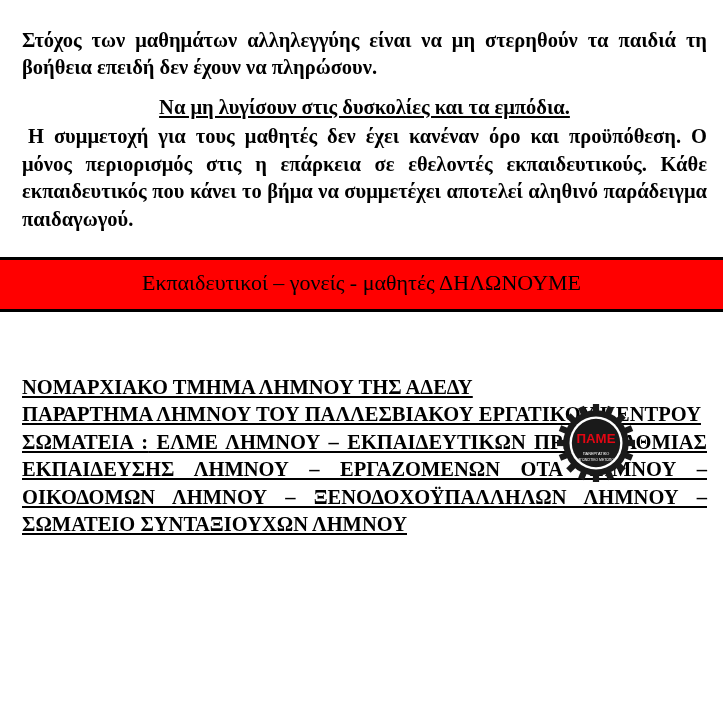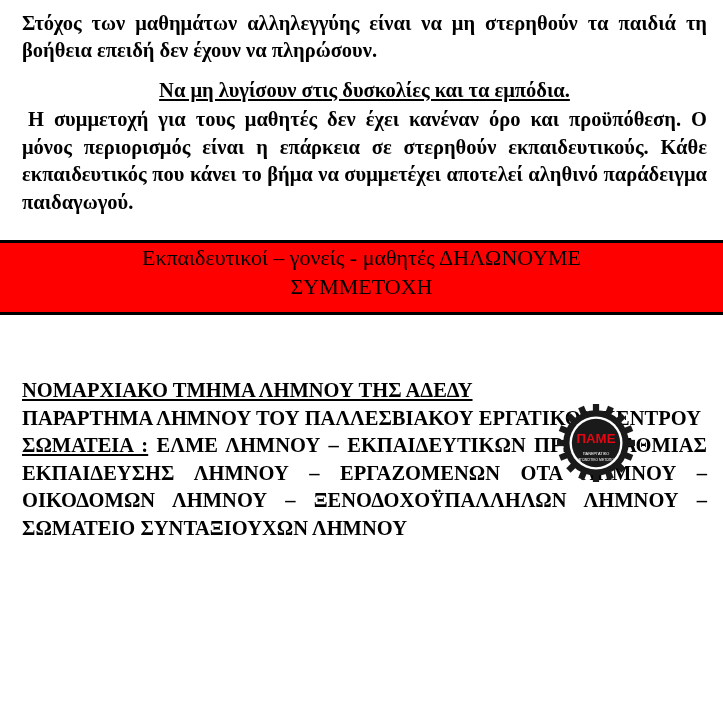--- a/index.html
+++ b/index.html
@@ -23,21 +23,21 @@
   }
   .para {
     font-size: 20.5px;
     font-weight: bold;
     line-height: 1.34;
     text-align: justify;
     text-justify: inter-word;
     margin: 0;
   }
   .para.top {
-    margin-top: 4px;
+    margin-top: 21px;
   }
   .centered-underline {
     text-align: center;
     font-size: 20.5px;
     font-weight: bold;
     line-height: 1.34;
     margin: 12px 0 2px 0;
   }
   .centered-underline span {
     text-decoration: underline;
@@ -46,21 +46,21 @@
     margin-top: 0;
     text-indent: 6px;
   }
   .redbanner {
     margin: 24px 12px 0 -22px;
     width: 723px;
     background: #ff0000;
     border-top: 3px solid #000000;
     border-bottom: 3px solid #000000;
     box-sizing: border-box;
-    padding: 1px 40px 11px 40px;
+    padding: 9px 40px 11px 40px;
     text-align: center;
   }
   .redbanner .line {
     font-size: 22px;
     line-height: 1.3;
     color: #000000;
     font-weight: normal;
     font-family: "Liberation Serif", serif;
   }
   .logo-wrap {
@@ -70,20 +70,21 @@
     width: 78px;
     height: 78px;
   }
   .bottom-block {
     margin-top: 62px;
     font-size: 20.5px;
     font-weight: bold;
     line-height: 1.34;
     text-align: justify;
     text-justify: inter-word;
+    text-decoration: underline;
   }
   .bottom-block .u {
     text-decoration: underline;
   }
   .block-line {
     margin: 0;
   }
   .indent-right {
     padding-right: 170px;
   }
@@ -92,25 +93,24 @@
 <body>
 
 <div class="page">
 
   <p class="para top">Στόχος των μαθημάτων αλληλεγγύης είναι να μη στερηθούν τα παιδιά τη βοήθεια επειδή δεν έχουν να πληρώσουν.</p>
 
   <div class="centered-underline">
     <span>Να μη λυγίσουν στις δυσκολίες και τα εμπόδια.</span>
   </div>
 
-  <p class="para second">Η συμμετοχή για τους μαθητές δεν έχει κανέναν όρο και προϋπόθεση. Ο μόνος περιορισμός είναι η επάρκεια σε στερηθούν εκπαιδευτικούς. Κάθε εκπαιδευτικός που κάνει το βήμα να συμμετέχει αποτελεί αληθινό παράδειγμα παιδαγωγού.</p>
+  <p class="para second">Η συμμετοχή για τους μαθητές δεν έχει κανέναν όρο και προϋπόθεση. Ο μόνος περιορισμός στις η επάρκεια σε εθελοντές εκπαιδευτικούς. Κάθε εκπαιδευτικός που κάνει το βήμα να συμμετέχει αποτελεί αληθινό παράδειγμα παιδαγωγού.</p>
 
   <div class="redbanner">
     <div class="line">Εκπαιδευτικοί – γονείς - μαθητές  ΔΗΛΩΝΟΥΜΕ</div>
-    <div class="line">ΣΥΜΜΕΤΟΧΗ</div>
   </div>
 
   <div class="logo-wrap">
     <svg width="78" height="78" viewBox="0 0 100 100" aria-hidden="true">
       <g>
 
         <g fill="#1a1a1a">
           <rect x="46" y="0" width="8" height="12"></rect>
           <rect x="46" y="88" width="8" height="12"></rect>
           <rect x="0" y="46" width="12" height="8"></rect>

